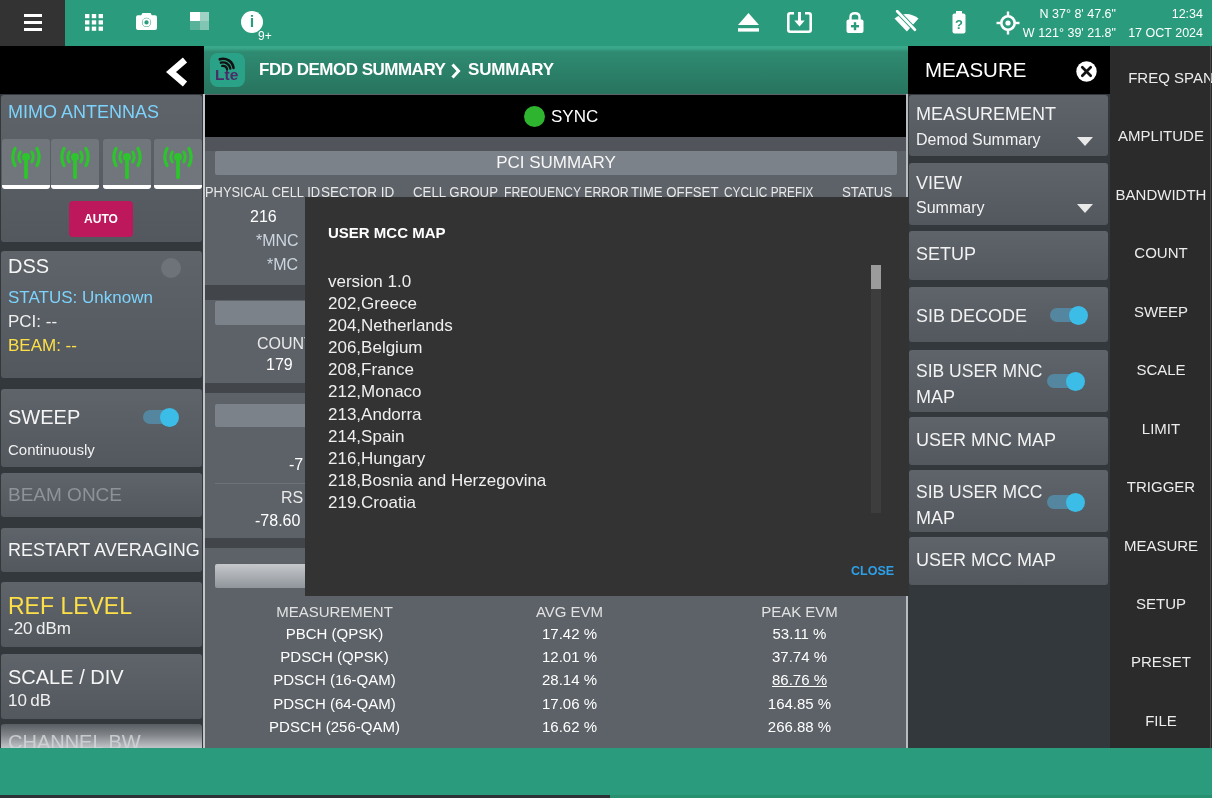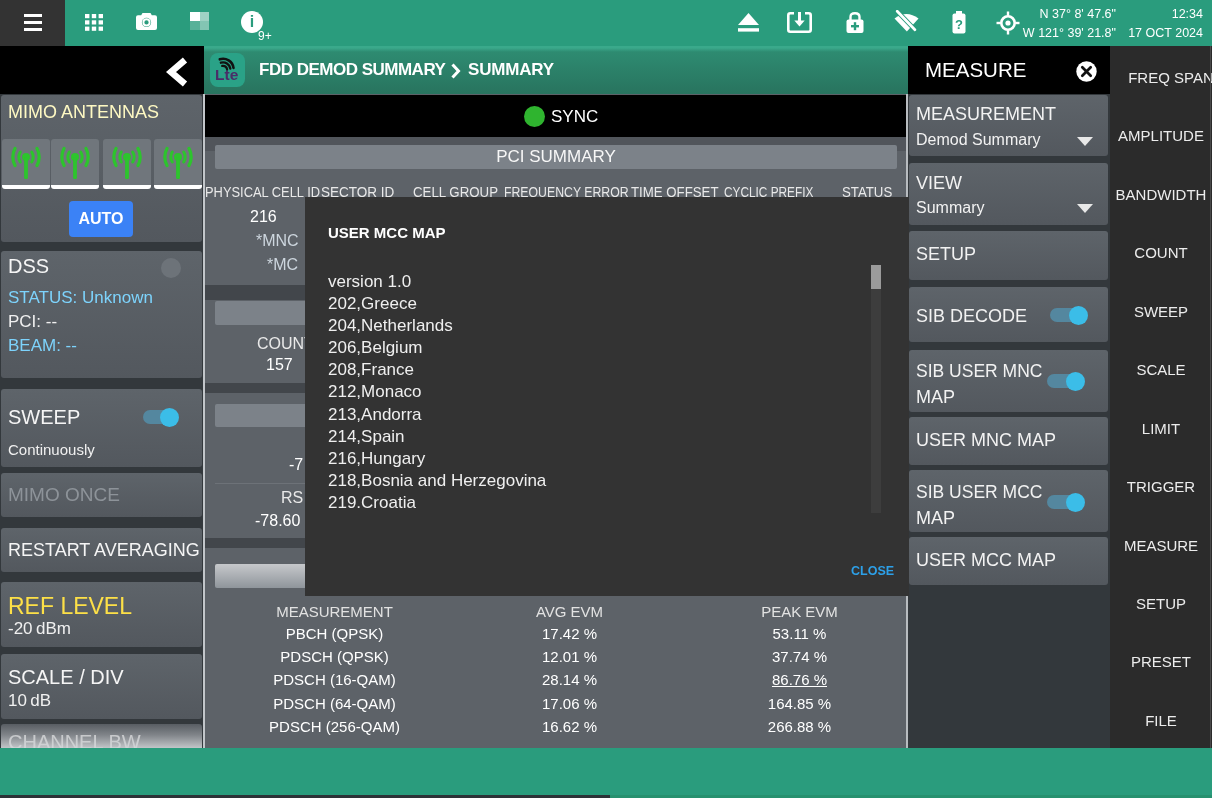--- a/index.html
+++ b/index.html
@@ -108,45 +108,45 @@
 </svg>
 <div class="abs white" style="left:259px;top:60px;font-size:17px;font-weight:bold;letter-spacing:-0.5px;">FDD DEMOD SUMMARY</div>
 <svg class="abs" style="left:450px;top:63px;" width="11" height="16" viewBox="0 0 11 16">
     <path fill="none" stroke="#fff" stroke-width="3" d="M2.5 1.5 L8.5 8 L2.5 14.5"></path>
   </svg>
 <div class="abs white" style="left:468px;top:60px;font-size:17px;font-weight:bold;letter-spacing:-0.2px;">SUMMARY</div>
 
 <div class="abs" style="left:0;top:94px;width:204px;height:656px;background:#33383c;"></div>
 
 <div class="abs panel" style="left:1px;top:95px;width:201px;height:147px;"></div>
-<div class="abs" style="left:8px;top:102px;font-size:18px;color:#fef9c3;">MIMO ANTENNAS</div>
+<div class="abs" style="left:8px;top:102px;font-size:18px;color:#7dd3fc;">MIMO ANTENNAS</div>
 
 <div class="abs" style="left:2px;top:139px;width:47.5px;height:50px;background:#70767c;border-radius:3px;border-bottom:4px solid #fff;box-sizing:border-box;"></div>
 <div class="abs" style="left:51px;top:139px;width:48px;height:50px;background:#70767c;border-radius:3px;border-bottom:4px solid #fff;box-sizing:border-box;"></div>
 <div class="abs" style="left:102.5px;top:139px;width:48px;height:50px;background:#70767c;border-radius:3px;border-bottom:4px solid #fff;box-sizing:border-box;"></div>
 <div class="abs" style="left:154px;top:139px;width:48px;height:50px;background:#70767c;border-radius:3px;border-bottom:4px solid #fff;box-sizing:border-box;"></div>
 
-<div class="abs" style="left:69px;top:201px;width:64px;height:36px;background:#3b82f6;border-radius:4px;text-align:center;line-height:36px;color:#fff;font-weight:bold;font-size:16px;">AUTO</div>
+<div class="abs" style="left:69px;top:201px;width:64px;height:36px;background:#be185d;border-radius:4px;text-align:center;line-height:36px;color:#fff;font-weight:bold;font-size:12px;">AUTO</div>
 
 <div class="abs panel" style="left:1px;top:251px;width:201px;height:127px;"></div>
 <div class="abs" style="left:8px;top:255px;font-size:20px;color:#f5f5f5;">DSS</div>
 <div class="abs" style="left:161px;top:258px;width:20px;height:20px;border-radius:50%;background:#6d7379;"></div>
 <div class="abs" style="left:8px;top:288px;font-size:17px;color:#7dd3fc;">STATUS: Unknown</div>
 <div class="abs" style="left:8px;top:312px;font-size:17px;color:#f0f0f0;">PCI: --</div>
-<div class="abs" style="left:8px;top:336px;font-size:17px;color:#7dd3fc;text-align:right;">BEAM: --</div>
+<div class="abs" style="left:8px;top:336px;font-size:17px;color:#fde047;text-align:right;">BEAM: --</div>
 <div class="abs" style="left:8px;top:358px;font-size:17px;color:#f0f0f0;margin-top:47px;">SS-RSRP: --</div>
 
 <div class="abs panel" style="left:1px;top:389px;width:201px;height:78px;"></div>
 <div class="abs" style="left:8px;top:406px;font-size:20px;color:#f5f5f5;">SWEEP</div>
 <div class="abs" style="left:143px;top:410px;width:33px;height:14px;border-radius:7px;background:#54879f;"></div>
 <div class="abs" style="left:160px;top:407.5px;width:19px;height:19px;border-radius:50%;background:#3bbde8;"></div>
 <div class="abs" style="left:8px;top:441px;font-size:15px;color:#f0f0f0;">Continuously</div>
 
 <div class="abs panel" style="left:1px;top:473px;width:201px;height:44px;"></div>
-<div class="abs" style="left:8px;top:484px;font-size:19px;color:#8d9399;">MIMO ONCE</div>
+<div class="abs" style="left:8px;top:484px;font-size:19px;color:#8d9399;">BEAM ONCE</div>
 
 <div class="abs panel" style="left:1px;top:528px;width:201px;height:44px;"></div>
 <div class="abs" style="left:8px;top:540px;font-size:18px;color:#f5f5f5;">RESTART AVERAGING</div>
 
 <div class="abs panel" style="left:1px;top:582px;width:201px;height:65px;"></div>
 <div class="abs" style="left:8px;top:593px;font-size:23px;color:#fde047;">REF LEVEL</div>
 <div class="abs" style="left:8px;top:619px;font-size:17px;color:#f0f0f0;">-20 dBm</div>
 
 <div class="abs panel" style="left:1px;top:654px;width:201px;height:65px;"></div>
 <div class="abs" style="left:8px;top:666px;font-size:20px;color:#f5f5f5;">SCALE / DIV</div>
@@ -162,37 +162,37 @@
 
 <div class="abs" style="left:204.5px;top:95px;width:703px;height:42px;background:#000;"></div>
 <div class="abs" style="left:524px;top:106px;width:21px;height:21px;border-radius:50%;background:#2fb42f;"></div>
 <div class="abs" style="left:551px;top:107px;font-size:17px;color:#fff;">SYNC</div>
 <div class="abs" style="left:204.5px;top:137px;width:703px;height:14px;background:#51555b;"></div>
 
 <div class="abs" style="left:204.5px;top:285px;width:703px;height:15px;background:#42464b;"></div>
 <div class="abs" style="left:204.5px;top:383px;width:703px;height:10px;background:#42464b;"></div>
 <div class="abs" style="left:204.5px;top:538px;width:703px;height:10px;background:#42464b;"></div>
 
-<div class="abs" style="left:215px;top:145px;width:682px;height:24px;background:#7c8289;border-radius:2px;text-align:center;line-height:24px;font-size:17px;color:#f7f7f7;">PCI SUMMARY</div>
+<div class="abs" style="left:215px;top:151px;width:682px;height:24px;background:#7c8289;border-radius:2px;text-align:center;line-height:24px;font-size:17px;color:#f7f7f7;">PCI SUMMARY</div>
 <div class="abs" style="left:0;top:184px;width:1212px;height:16px;font-size:14px;color:#e9e9e9;">
   <span class="abs" style="left:204.5px;transform:scaleX(0.92);transform-origin:0 50%;">PHYSICAL CELL ID</span>
   <span class="abs" style="left:320.5px;transform:scaleX(0.966);transform-origin:0 50%;">SECTOR ID</span>
   <span class="abs" style="left:413px;transform:scaleX(0.947);transform-origin:0 50%;">CELL GROUP</span>
   <span class="abs" style="left:503.5px;transform:scaleX(0.877);transform-origin:0 50%;">FREQUENCY ERROR</span>
   <span class="abs" style="left:630.5px;transform:scaleX(0.945);transform-origin:0 50%;">TIME OFFSET</span>
   <span class="abs" style="left:724px;transform:scaleX(0.845);transform-origin:0 50%;">CYCLIC PREFIX</span>
   <span class="abs" style="left:841.5px;transform:scaleX(0.945);transform-origin:0 50%;">STATUS</span>
 </div>
 <div class="abs" style="left:250px;top:208px;font-size:16px;color:#fff;">216</div>
 <div class="abs" style="left:256px;top:232px;font-size:16px;color:#cdd6de;">*MNC</div>
 <div class="abs" style="left:267px;top:256px;font-size:16px;color:#cdd6de;">*MC</div>
 
 <div class="abs" style="left:215px;top:301px;width:682px;height:24px;background:#7c8289;border-radius:2px;"></div>
 <div class="abs" style="left:257px;top:335px;font-size:16px;color:#e9e9e9;">COUNT</div>
-<div class="abs" style="left:266px;top:356px;font-size:16px;color:#fff;">157</div>
+<div class="abs" style="left:266px;top:356px;font-size:16px;color:#fff;">179</div>
 
 <div class="abs" style="left:215px;top:404px;width:682px;height:23px;background:#7c8289;border-radius:2px;"></div>
 <div class="abs" style="left:289px;top:456px;font-size:16px;color:#fff;">-7</div>
 <div class="abs" style="left:215px;top:483px;width:682px;height:1px;background:#6d7278;"></div>
 <div class="abs" style="left:281px;top:489px;font-size:16px;color:#e9e9e9;">RS</div>
 <div class="abs" style="left:255px;top:512px;font-size:16px;color:#fff;">-78.60</div>
 
 <div class="abs" style="left:215px;top:564px;width:682px;height:24px;background:linear-gradient(180deg,#c6c8cb,#8f959b);border-radius:2px;"></div>
 
 <div class="abs" style="left:204.5px;top:603px;width:703px;font-size:15px;color:#e2e2e2;">

